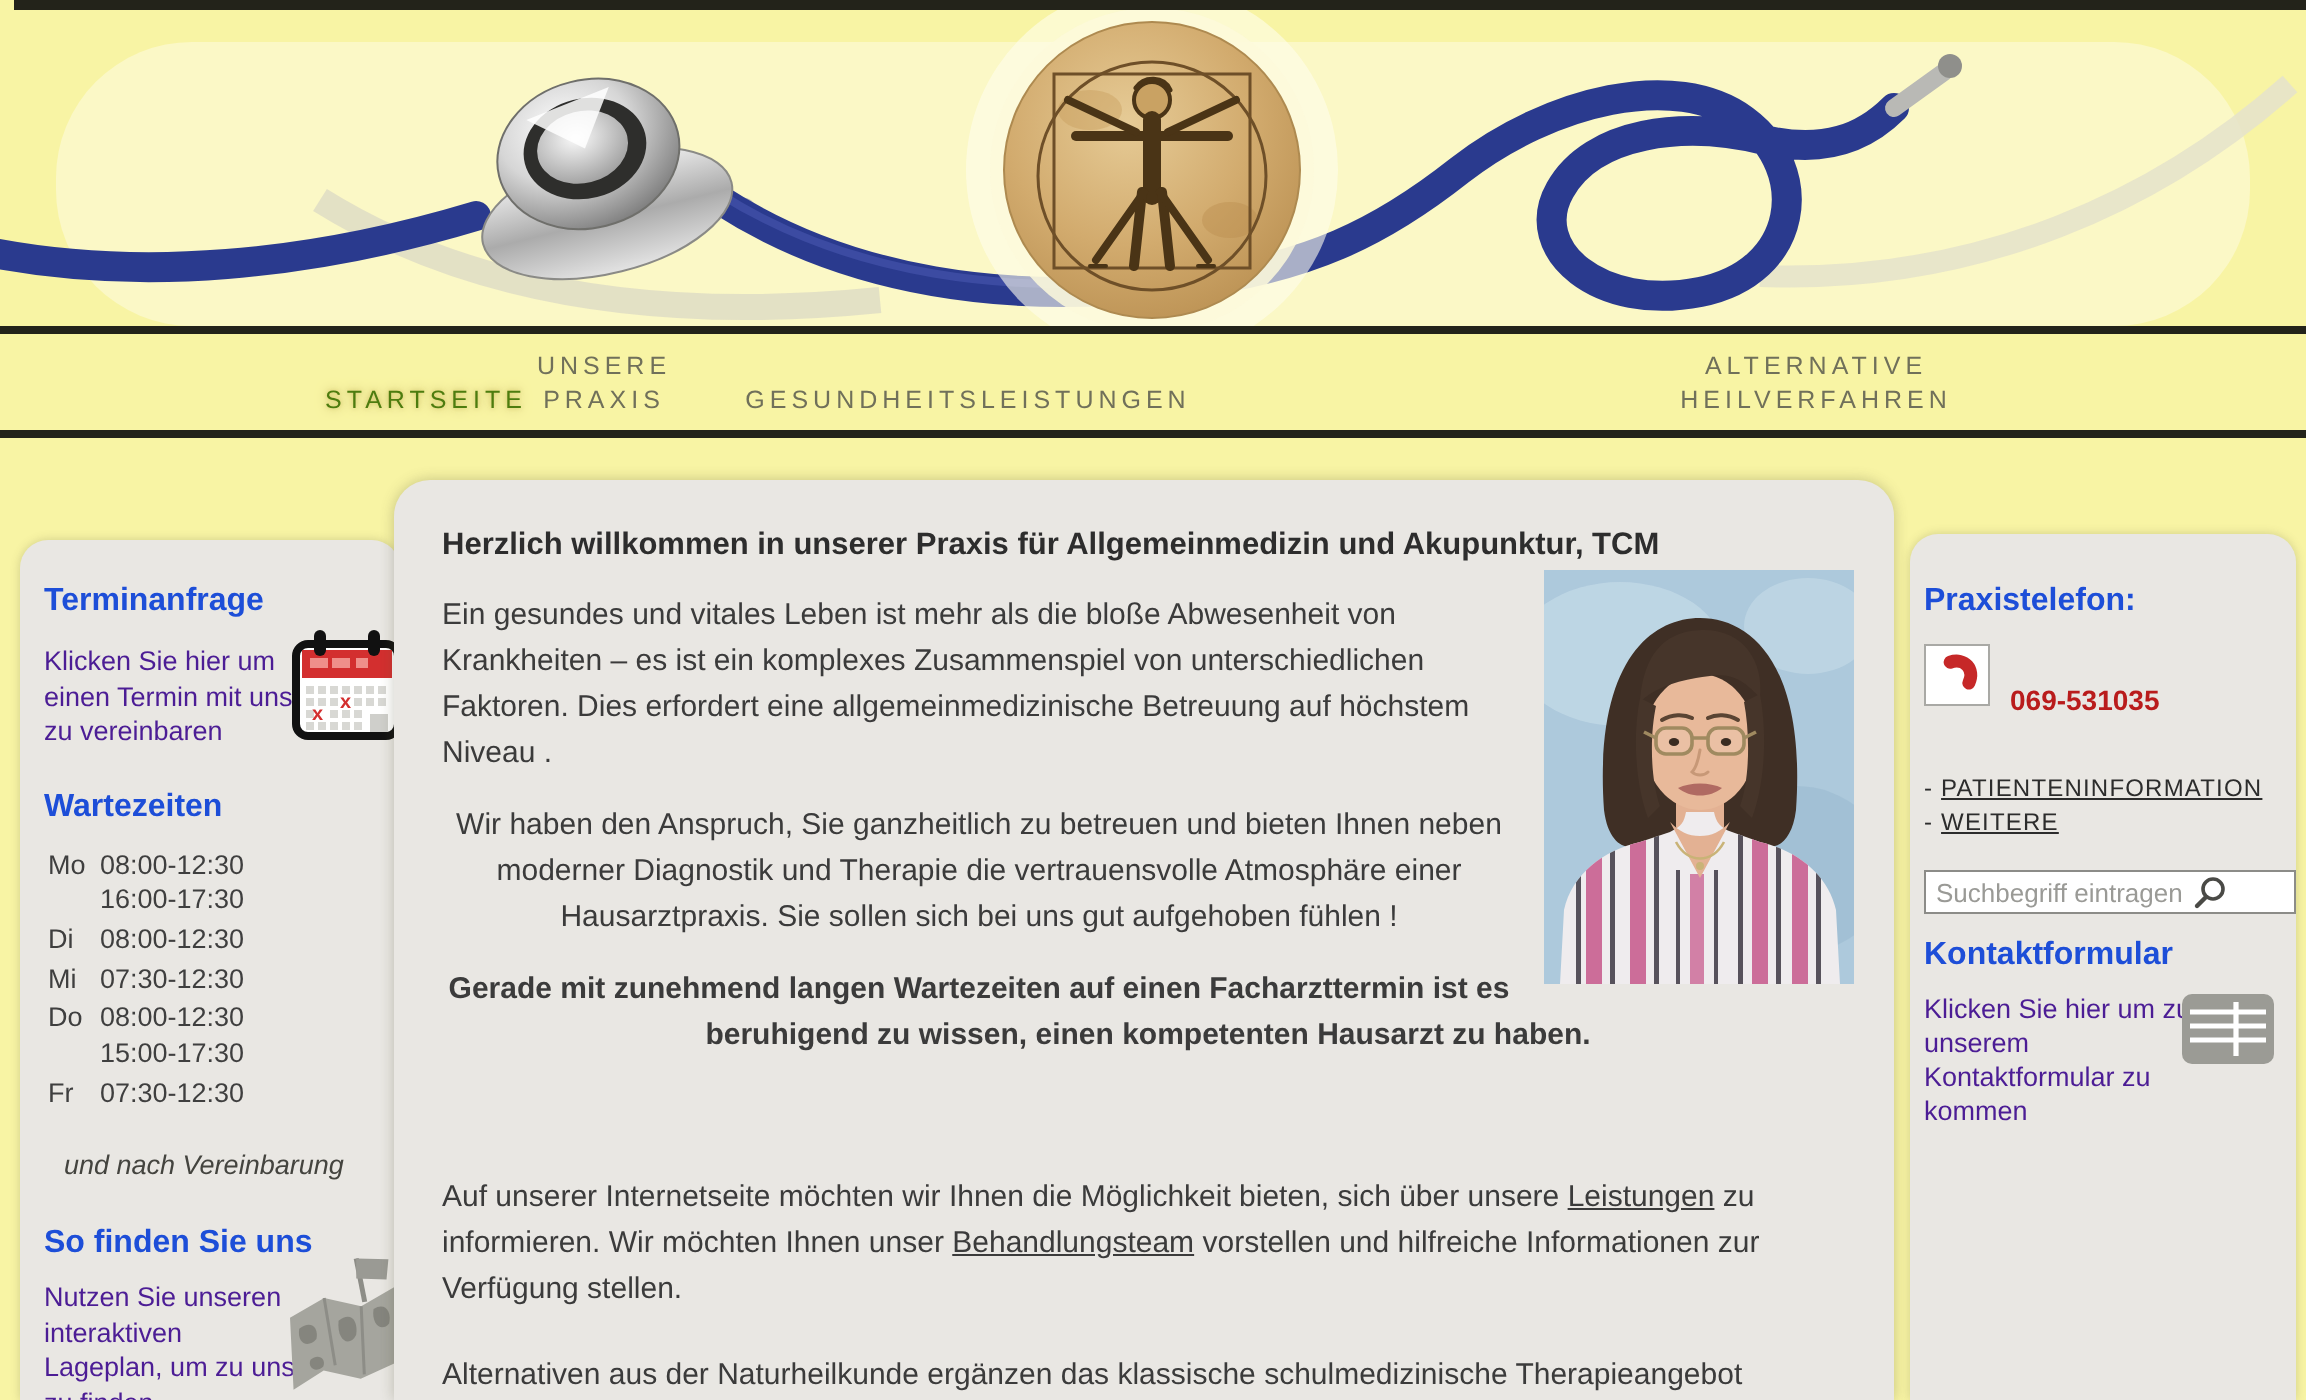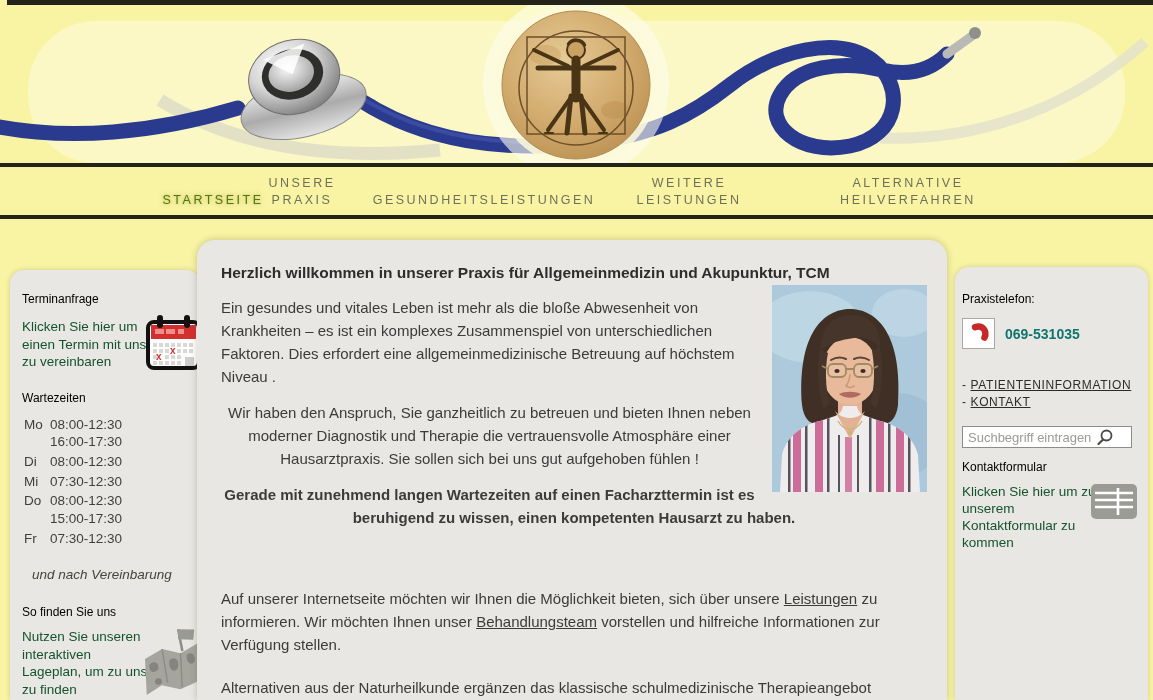--- a/index.html
+++ b/index.html
@@ -22,22 +22,22 @@
   .nav-item { position:absolute; bottom:6px; transform:translateX(-50%); text-align:center;
               font-size:12.5px; letter-spacing:2.5px; color:#70705a; line-height:17px; cursor:pointer; white-space:nowrap; }
   .nav-item.active { color:#4d7c0f; text-shadow:0 0 6px rgba(206,190,102,.95), 0 0 2px rgba(206,190,102,.85);margin-left:37px; }
 
   
   .panel { position:absolute; background:#e9e7e3; }
   .panel-left  { left:10px;  top:270px; width:190px; height:430px; border-radius:14px 14px 0 0; box-shadow:0 0 5px rgba(90,90,60,.25); padding:22px 8px 0 12px; }
   .panel-main  { left:197px; top:240px; width:750px; height:460px; border-radius:18px 18px 0 0; box-shadow:0 0 7px rgba(80,80,50,.3); padding:24px 20px 0 24px; }
   .panel-right { left:955px; top:267px; width:193px; height:433px; border-radius:14px 14px 0 0; box-shadow:0 0 5px rgba(90,90,60,.25); padding:25px 8px 0 7px; }
 
-  .sb-head { font-size:12px; font-weight:normal; color:#000000; }
-  .sb-text { font-size:13.5px; color:#14532d; line-height:17.5px; }
+  .sb-head { font-size:16px; font-weight:bold; color:#1d4ed8; }
+  .sb-text { font-size:13.5px; color:#4c1d95; line-height:17.5px; }
   .linkish { cursor:pointer; }
 
   
   .termin-text { margin-top:12px; width:132px; }
   .cal-icon { position:absolute; left:134px; top:43px; cursor:pointer; }
   .hours-head { margin-top:20px; }
   .hours { margin-top:11px; font-size:13.5px; color:#3f3f3f; }
   .hrow { display:flex; line-height:17.7px; padding-left:2px; }
   .hrow .day { width:26px; }
   .hours-note { margin-top:20px; padding-left:10px; font-style:italic; font-size:13.5px; color:#44443f; }
@@ -52,25 +52,25 @@
   .p1 { margin-top:14px; }
   .p2, .p3 { margin-top:13px;text-align:center; }
   .p3 { font-weight:bold; color:#323232; }
   .p4 { margin-top:58px; clear:right; }
   .p5 { margin-top:20px; }
   .inline-link { text-decoration:underline; cursor:pointer; color:#3b3b3b; }
 
   
   .phone-row { margin-top:12px; display:flex; align-items:flex-start; }
   .phone-box { width:33px; height:31px; background:#fff; border:1px solid #a9a9a5; display:flex; align-items:center; justify-content:center; }
-  .phone-number { font-size:14px; font-weight:bold; color:#0f766e; margin:8px 0 0 10px; }
+  .phone-number { font-size:14px; font-weight:bold; color:#b91c1c; margin:20px 0 0 10px; }
   .quick-links { margin-top:28px; font-size:12px; letter-spacing:.6px; color:#2c2c2c; line-height:17px; }
   .quick-links .lk { text-decoration:underline; cursor:pointer; }
   .searchwrap { margin-top:15px; position:relative; width:154px; height:22px; }
-  .searchwrap input { width:170px; height:22px; border:1px solid #8c8c88; background:#fff; font-family:inherit;
+  .searchwrap input { width:186px; height:22px; border:1px solid #8c8c88; background:#fff; font-family:inherit;
                       font-size:13px; color:#555; padding:0 22px 0 5px; outline:none; }
   .searchwrap input::placeholder { color:#9a9a96; }
   .search-btn { position:absolute; right:3px; top:3px; width:17px; height:17px; cursor:pointer; background:none; border:none; padding:0; }
   .kf-head { margin-top:12px; }
   .kf-wrap { position:relative; margin-top:9px; }
   .kf-text { width:138px; line-height:17px; }
   .kf-icon { position:absolute; right:2px; top:0; cursor:pointer; }
 </style>
 </head>
 <body>
@@ -152,24 +152,20 @@
   <div class="nav">
     <div class="nav-item active" style="left:176px;">
       <span>STARTSEITE</span>
     </div>
     <div class="nav-item" style="left:302px;">
       <span style="display:block">UNSERE</span>
       <span style="display:block">PRAXIS</span>
     </div>
     <div class="nav-item" style="left:484px;">
       <span>GESUNDHEITSLEISTUNGEN</span>
-    </div>
-    <div class="nav-item" style="left:689px;">
-      <span style="display:block">WEITERE</span>
-      <span style="display:block">LEISTUNGEN</span>
     </div>
     <div class="nav-item" style="left:908px;">
       <span style="display:block">ALTERNATIVE</span>
       <span style="display:block">HEILVERFAHREN</span>
     </div>
   </div>
 
   <div class="drule" id="rule2"></div>
 
   <div class="panel panel-left">
@@ -342,21 +338,21 @@
       <div class="phone-box">
         <svg width="26" height="26" viewBox="0 0 26 26">
           <path d="M6 11 C 9 4, 17 4, 20 11" stroke="#c62828" stroke-width="6.5" stroke-linecap="round" fill="none" transform="rotate(48 13 12)"></path>
         </svg>
       </div>
       <div class="phone-number">069-531035</div>
     </div>
 
     <div class="quick-links">
       <div><span>- </span><span class="lk">PATIENTENINFORMATION</span></div>
-      <div><span>- </span><span class="lk">KONTAKT</span></div>
+      <div><span>- </span><span class="lk">WEITERE</span></div>
     </div>
 
     <div class="searchwrap">
       <input type="text" placeholder="Suchbegriff eintragen" style="">
       <button class="search-btn">
         <svg width="17" height="17" viewBox="0 0 17 17">
           <circle cx="10.5" cy="6.5" r="5" stroke="#4a4a46" stroke-width="1.8" fill="none"></circle>
           <line x1="7" y1="10.5" x2="2.5" y2="15" stroke="#4a4a46" stroke-width="2.2" stroke-linecap="round"></line>
         </svg>
       </button>

